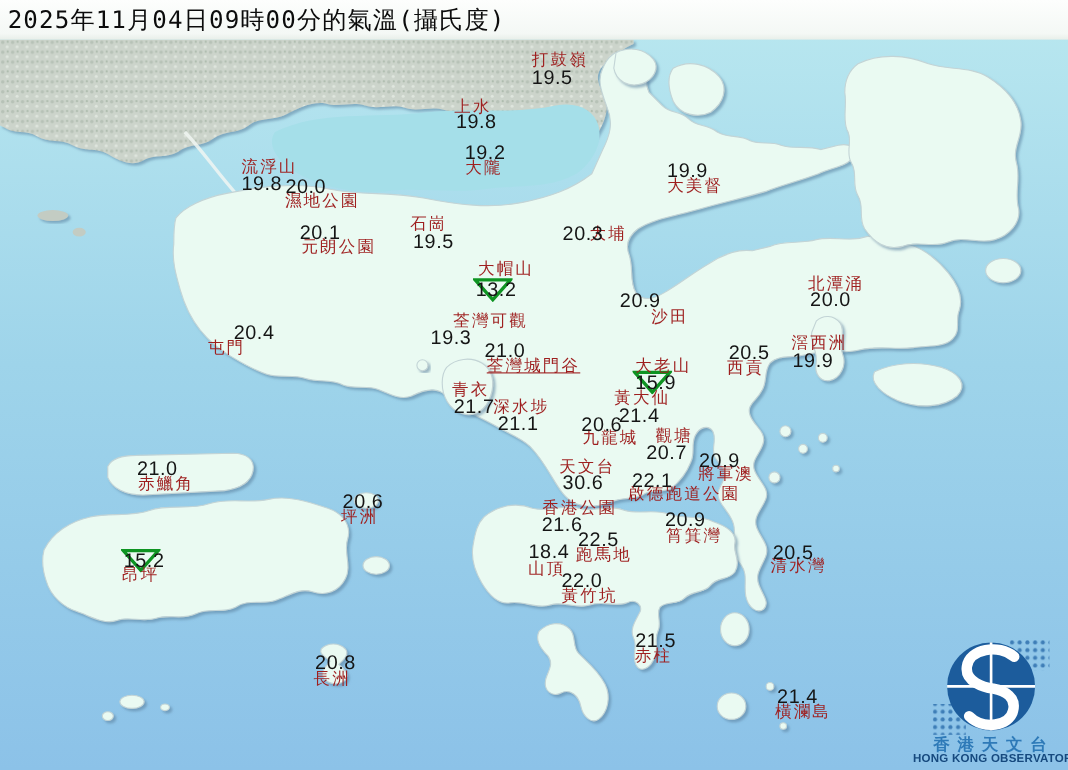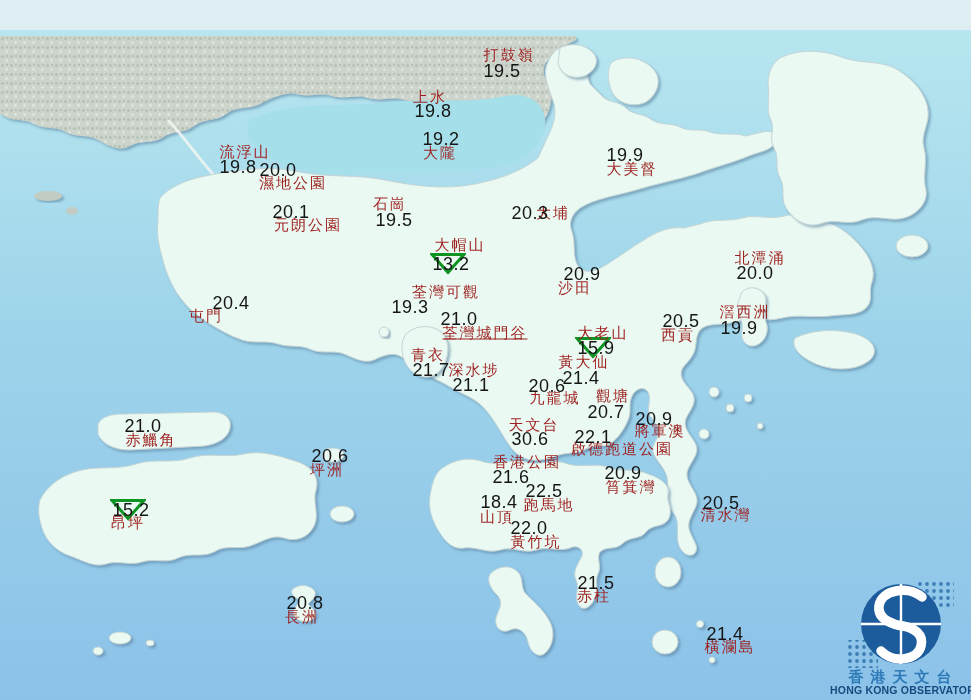--- a/index.html
+++ b/index.html
@@ -165,20 +165,23 @@
       <rect x="918" y="580" width="36" height="30" fill="url(#halftone)" opacity="0.8"></rect>
       <rect x="848" y="640" width="30" height="28" fill="url(#halftone)" opacity="0.8"></rect>
       <circle cx="901" cy="624" r="40" fill="#1c5c9c"></circle>
       <line x1="861" y1="624" x2="941" y2="624" stroke="#ffffff" stroke-width="2.4"></line>
       <line x1="901" y1="584" x2="901" y2="664" stroke="#ffffff" stroke-width="2.4"></line>
       <path d="M922,597 C908,585 881,590 879,606 C877,620 895,625 903,626
                C914,628 924,634 921,646 C918,660 894,664 881,651" fill="none" stroke="#ffffff" stroke-width="9.5" stroke-linecap="round"></path>
     </g>
   </svg>
 
+  <div id="title-bar">
+    <div id="title-text">2025年11月04日09時00分的氣溫(攝氏度)</div>
+  </div>
 
   <div id="stations">
       <div class="station">
 
       <span class="st-name" style="left: 509px; top: 55px;">打鼓嶺</span>
       <span class="st-temp" style="left: 502px; top: 71px;">19.5</span>
     </div>
       <div class="station">
 
       <span class="st-name" style="left: 430px; top: 97px;">上水</span>
@@ -233,21 +236,21 @@
       <span class="st-name" style="left: 460px; top: 245px;">大帽山</span>
       <span class="st-temp" style="left: 451px; top: 264px;">13.2</span>
     </div>
       <div class="station">
 
       <span class="st-name" style="left: 446px; top: 292px;">荃灣可觀</span>
       <span class="st-temp" style="left: 410px; top: 307px;">19.3</span>
     </div>
       <div class="station">
 
-      <span class="st-name" style="left: 575px; top: 288px;">沙田</span>
+      <span class="st-name" style="left: 609px; top: 288px;">沙田</span>
       <span class="st-temp" style="left: 582px; top: 274px;">20.9</span>
     </div>
       <div class="station">
 
       <span class="st-name" style="left: 485px; top: 333px; text-decoration: underline;">荃灣城門谷</span>
       <span class="st-temp" style="left: 459px; top: 319px;">21.0</span>
     </div>
       <div class="station">
       <span class="peak" style="left: 593px; top: 347px;">
         <svg width="36" height="23" viewBox="0 0 36 23">

